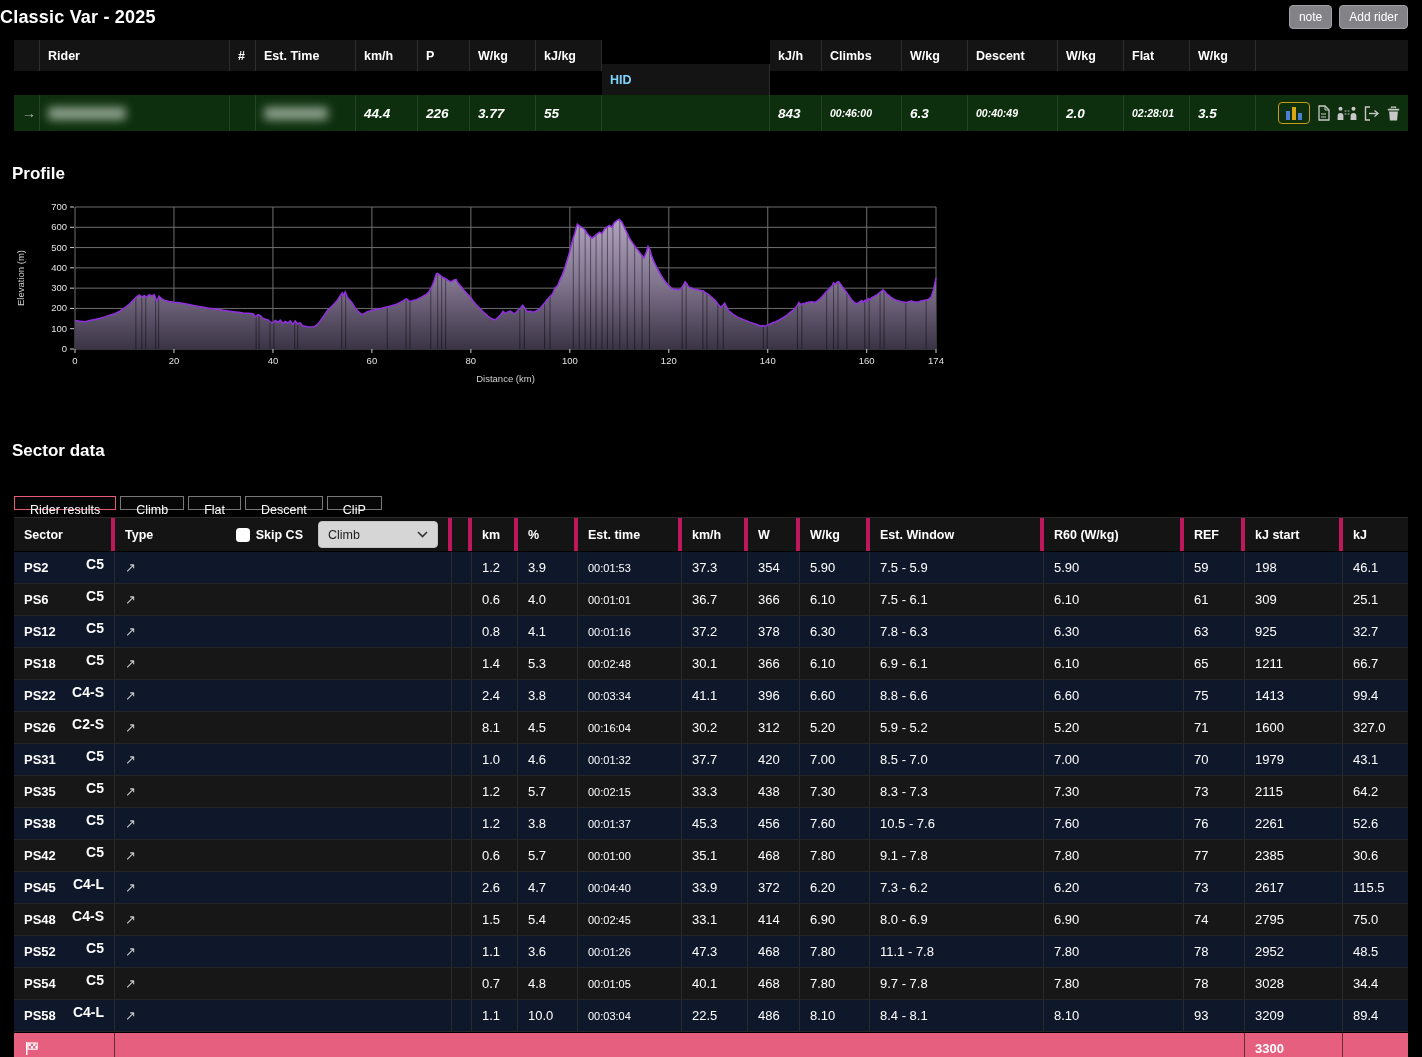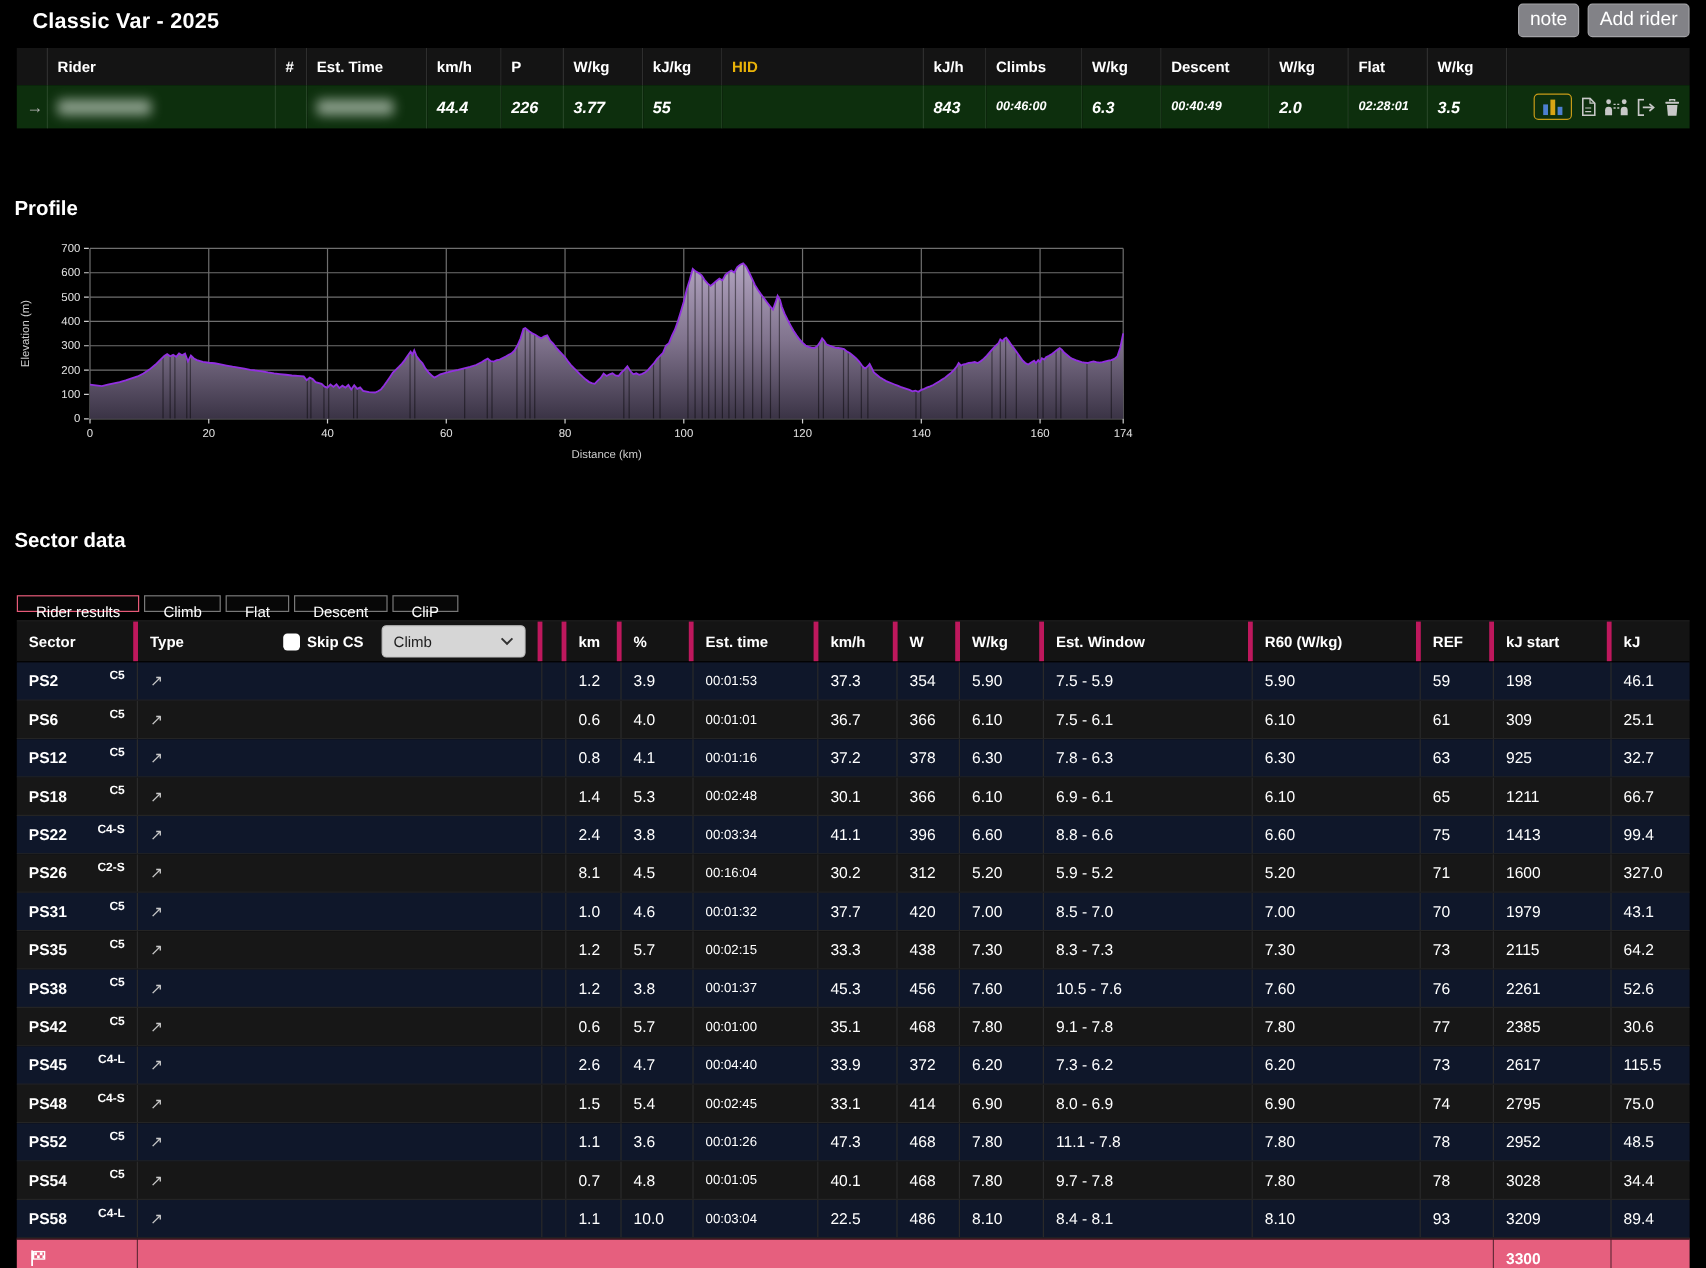--- a/index.html
+++ b/index.html
@@ -1,39 +1,39 @@
 <!DOCTYPE html>
 <html><head>
 <meta charset="utf-8">
 <style>
   html,body{margin:0;padding:0;background:#000;}
   .app{position:relative;width:1422px;height:1057px;background:#000;color:#fff;
        font-family:"Liberation Sans",sans-serif;overflow:hidden;}
 
   
-  .page-header{position:absolute;left:27px;right:14px;top:0;height:34px;display:flex;align-items:center;}
+  .page-header{position:absolute;left:0;right:14px;top:0;height:34px;display:flex;align-items:center;}
   .page-title{font-size:18px;font-weight:700;letter-spacing:.2px;}
   .header-buttons{margin-left:auto;display:flex;gap:7px;}
   .hbtn{background:#828287;border:1px solid #a2a2a6;border-radius:4px;color:#fff;
-        font-size:16px;padding:4px 9px;font-family:inherit;cursor:pointer;}
+        font-size:12px;padding:4px 9px;font-family:inherit;cursor:pointer;}
 
   
   .rider-table{position:absolute;left:14px;top:40px;width:1394px;}
   .rt-row{display:flex;}
   .rt-cell{box-sizing:border-box;display:flex;align-items:center;padding:0 8px;}
   .rt-head .rt-cell{background:#141414;border-right:1px solid #2e2e2e;height:31px;
                     font-weight:700;font-size:12.5px;}
   .rt-head .rt-cell:last-child{border-right:none;}
   .rt-data .rt-cell{background:#0d2f0d;border-right:1px solid rgba(255,255,255,.10);height:36px;}
   .rt-data .rt-cell:last-child{border-right:none;}
   .rc0{width:26px}.rc1{width:190px}.rc2{width:26px}.rc3{width:100px}.rc4{width:62px}
   .rc5{width:52px}.rc6{width:66px}.rc7{width:66px}.rc8{width:168px}.rc9{width:52px}
   .rc10{width:80px}.rc11{width:66px}.rc12{width:90px}.rc13{width:66px}.rc14{width:66px}
   .rc15{width:66px}.rc16{width:152px;justify-content:flex-end;gap:7px;}
-  .hid-col{color:#eab308;}
+  .hid-col{color:#7dd3fc;margin-top:24px;}
   .ival{font-style:italic;font-weight:700;font-size:13.5px;}
   .tval{font-style:italic;font-weight:700;font-size:10.5px;}
   .row-arrow{color:#b3b3b3;font-size:14px;}
   .redact{display:inline-block;height:13px;border-radius:3px;background:#a3b4a3;
           filter:blur(5px);opacity:.85;}
   .chart-btn{display:inline-flex;align-items:center;justify-content:center;
              border:1px solid #c79b18;border-radius:4px;padding:3px 6px;cursor:pointer;}
   .gicon{display:inline-flex;align-items:center;cursor:pointer;}
 
   
@@ -59,21 +59,21 @@
   .srow{display:flex;height:31px;background:#0f172a;border-bottom:1px solid #242424;}
   .srow.alt{background:#171717;}
   .scell{box-sizing:border-box;display:flex;align-items:center;padding:0 10px;
          font-size:13px;border-right:1px solid #2a2a2a;overflow:hidden;}
   .scell:last-child{border-right:none;}
   .col-sector{width:101px}.col-type{width:337px}.col-spacer{width:20px;padding:0}
   .col-km{width:46px}.col-pct{width:60px}.col-esttime{width:104px;font-size:11px}
   .col-kmh{width:66px}.col-w{width:52px}.col-wkg{width:70px}.col-window{width:174px}
   .col-r60{width:140px}.col-ref{width:61px}.col-kjstart{width:98px}.col-kj{width:65px}
   .sec-name{font-weight:700;}
-  .sec-cat{margin-left:auto;font-size:10px;font-weight:700;transform:translateY(-4px);}
+  .sec-cat{margin-left:auto;font-size:14px;font-weight:700;transform:translateY(-4px);}
   .type-arrow{color:#c9c9c9;font-size:13px;}
   .skip-group{margin-left:auto;display:flex;align-items:center;gap:6px;}
   .checkbox{width:14px;height:14px;background:#fff;border-radius:3.5px;display:inline-block;cursor:pointer;}
   .skip-label{font-weight:700;font-size:12.5px;}
   .dropdown{margin-left:15px;width:100px;height:25px;background:#d6d6d6;border:1px solid #c2c2c2;
             border-radius:4px;color:#1d1d1d;display:flex;align-items:center;
             padding:0 9px;font-size:12.5px;font-weight:400;justify-content:space-between;cursor:pointer;}
 
   
   .finish-row{display:flex;height:30px;background:#e65f7e;border-top:1px solid #000;}

